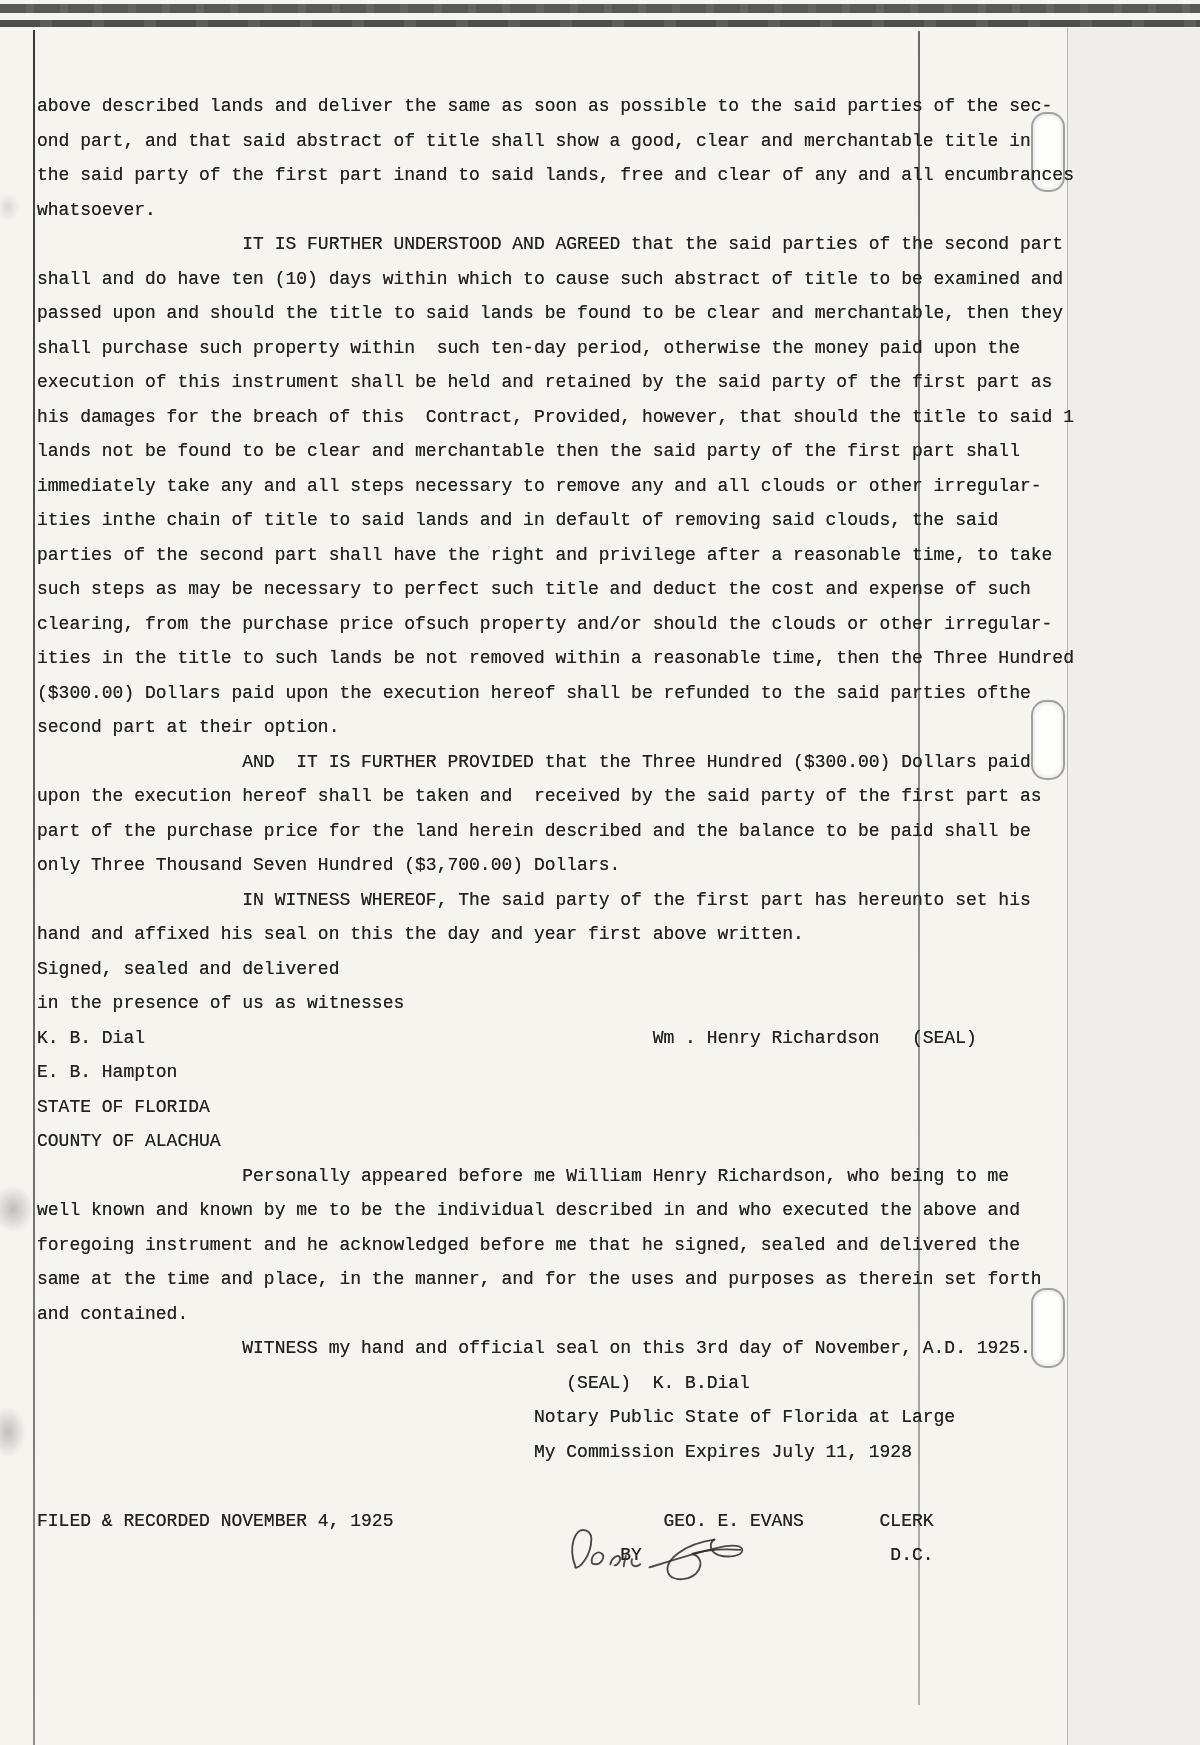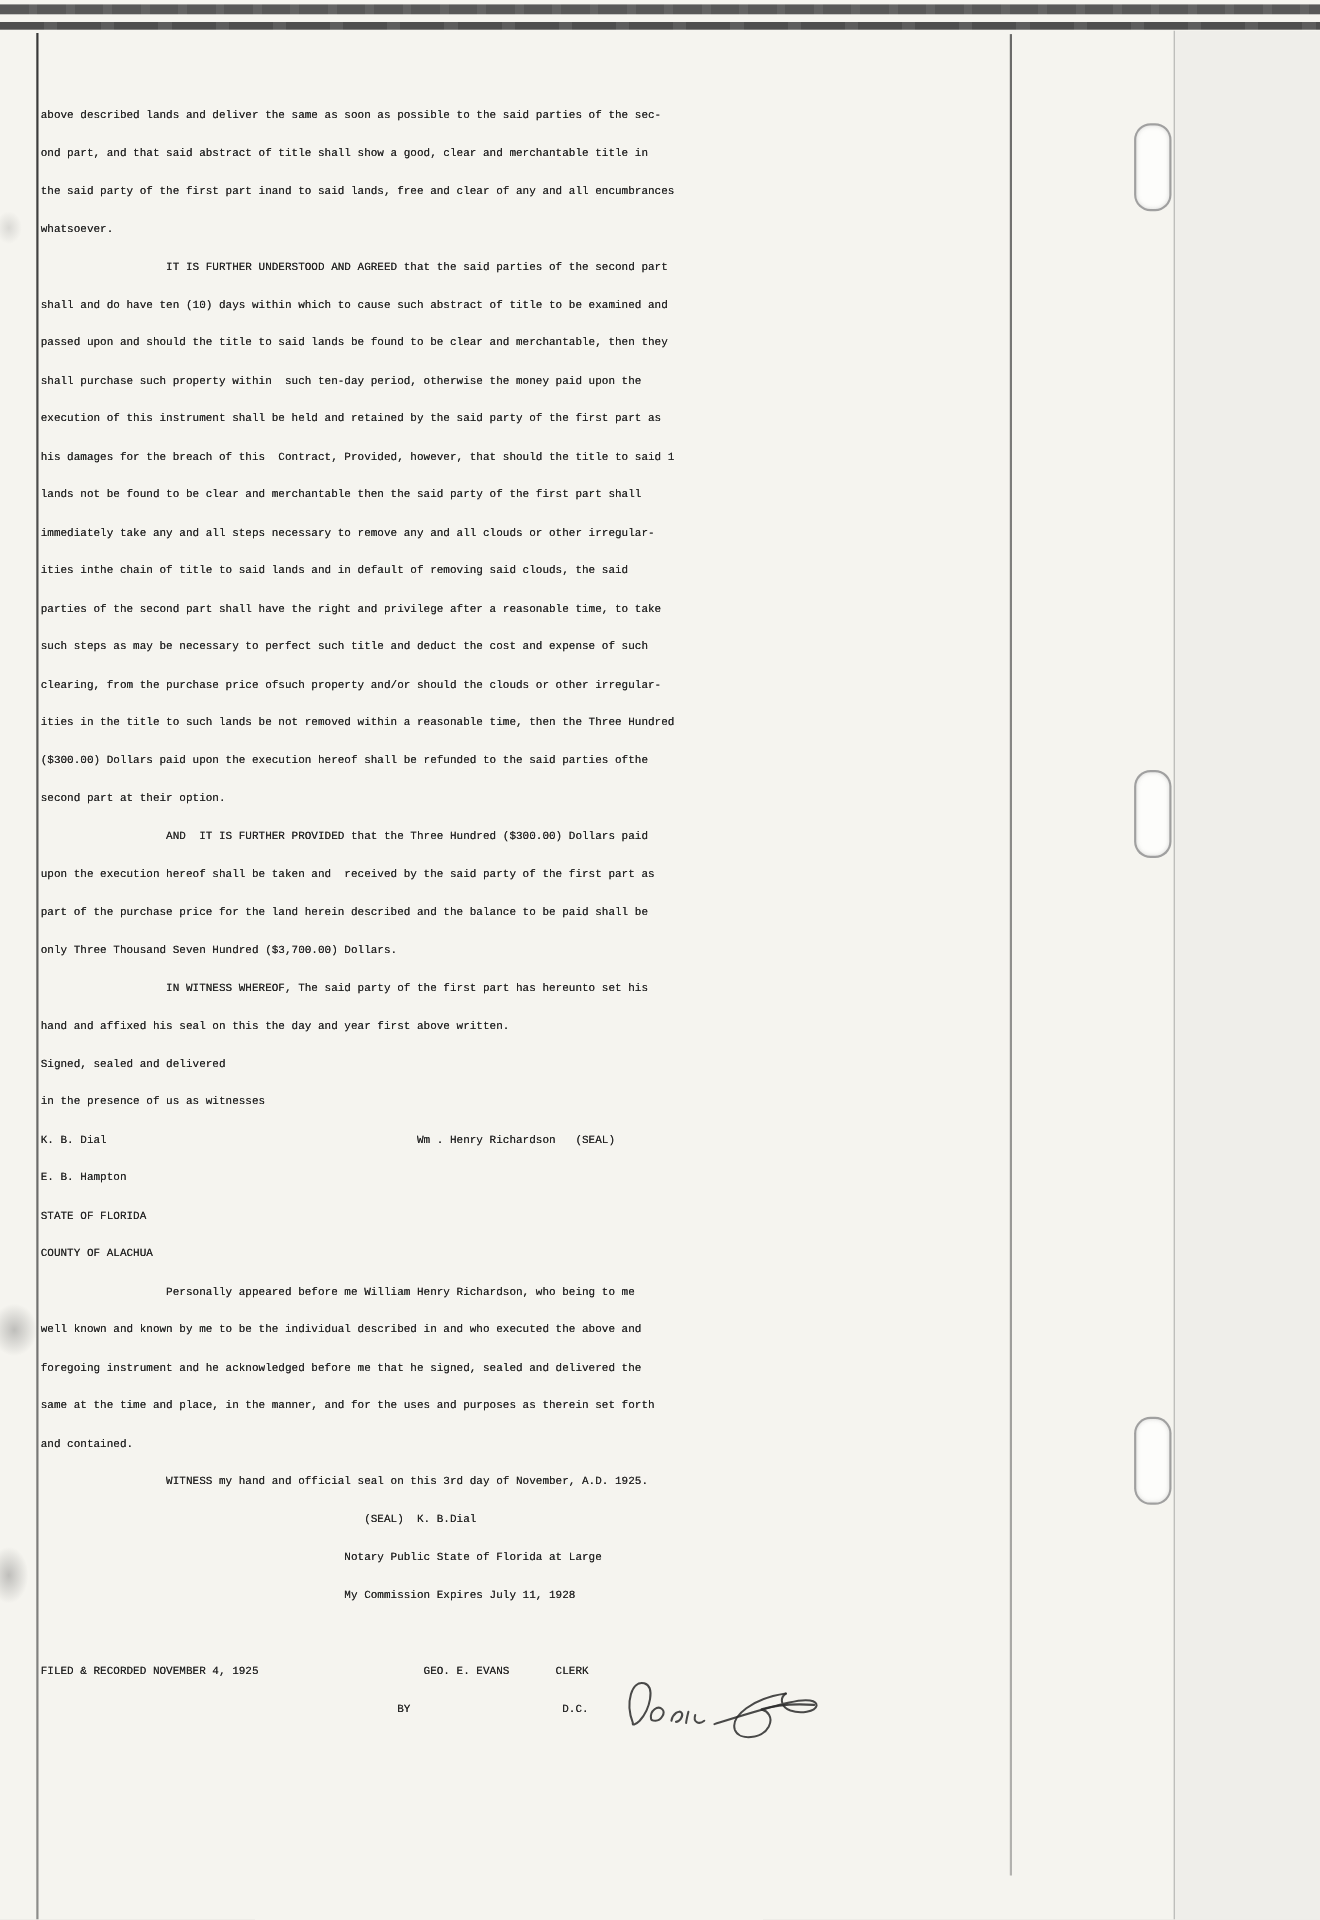--- a/index.html
+++ b/index.html
@@ -19,21 +19,21 @@
   .vrule.right{left:918px;top:31px;height:1674px;
     background:linear-gradient(180deg,rgba(60,60,60,.75),rgba(80,80,80,.4));}
   .edge-right{position:absolute;left:1067px;top:28px;width:133px;height:1717px;
     background:var(--paper_edge,#efeeea);border-left:1.5px solid rgba(120,120,120,.5);}
   .punch{position:absolute;left:1031px;width:30px;height:76px;
     border:2.5px solid rgba(130,130,130,.75);border-radius:15px;
     background:rgba(253,253,251,.95);box-shadow:inset 0 0 4px rgba(140,140,140,.35);}
   .punch.p1{top:112px;} .punch.p2{top:700px;} .punch.p3{top:1288px;}
   .doc-text{
     position:absolute;left:37px;top:89px;
-    font-size:10px;line-height:34.5px;white-space:pre;
+    font-size:18px;line-height:34.5px;white-space:pre;
     color:var(--ink,#222);
     text-shadow:0 0 .6px rgba(25,25,25,.75);
   }
   .doc-line{min-height:34.5px;}
   .signature{position:absolute;left:563px;top:1516px;width:206px;height:76px;}
   .signature path{fill:none;stroke:#2a2a2a;stroke-width:1.8;stroke-linecap:round;opacity:.85;}
   .smudge{position:absolute;background:radial-gradient(ellipse at center,rgba(90,90,90,.35),rgba(90,90,90,0) 70%);}
   .smudge.s1{left:-8px;top:1185px;width:42px;height:48px;}
   .smudge.s2{left:-10px;top:1406px;width:36px;height:52px;}
   .smudge.s3{left:-4px;top:192px;width:24px;height:30px;opacity:.5;}

